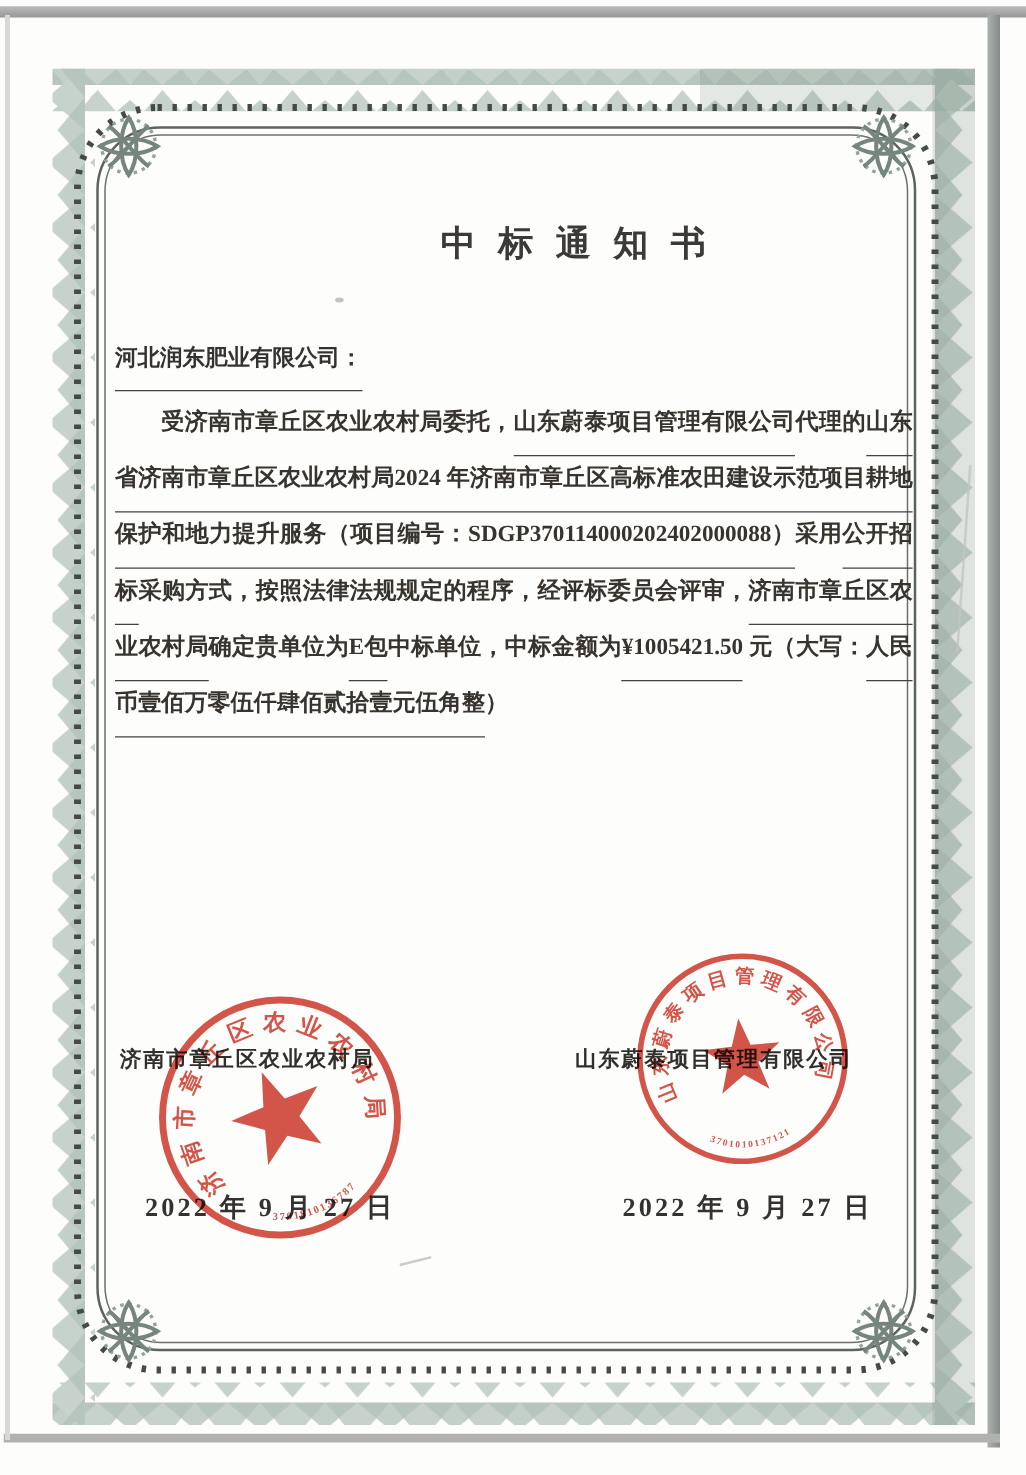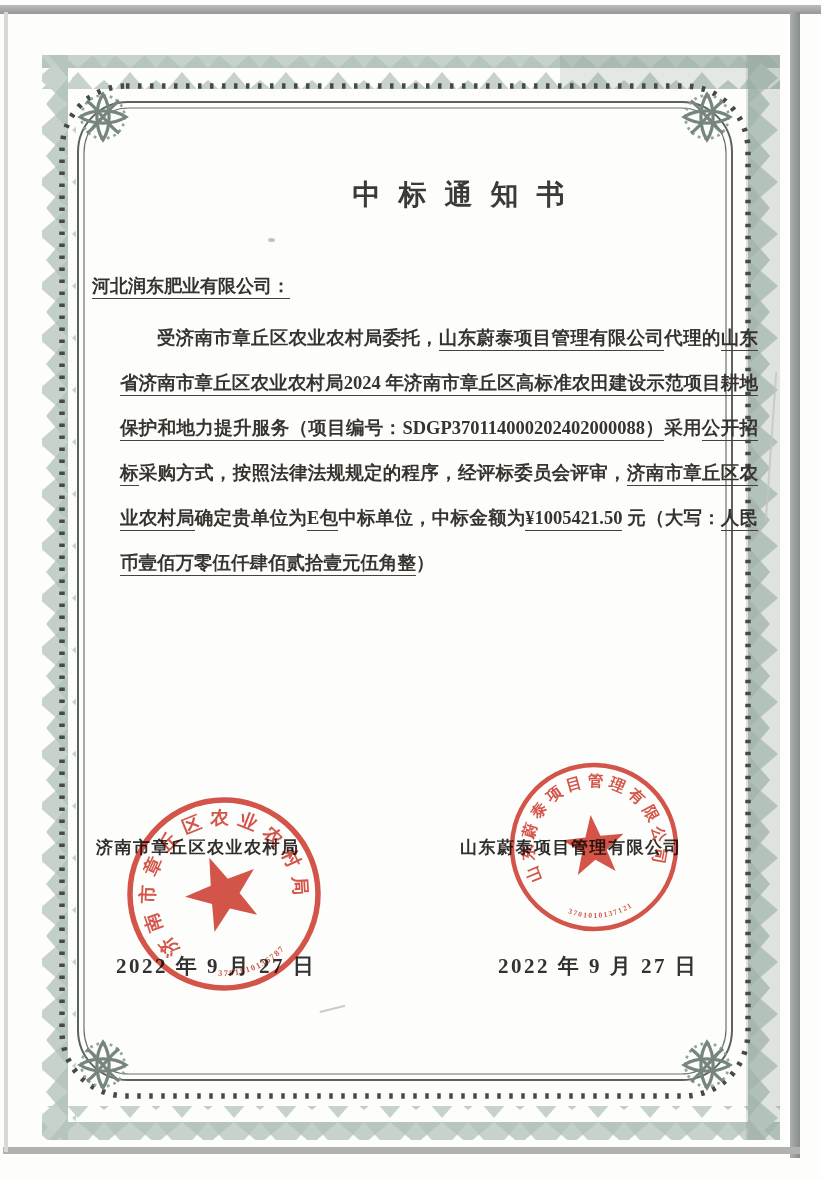--- a/index.html
+++ b/index.html
@@ -12,23 +12,23 @@
         background:linear-gradient(90deg,#aab0ae,#878c8a);}
   .scan-edge-bottom{position:absolute;left:3px;top:1147px;width:797px;height:7px;background:#b1b1af;}
   .scan-edge-left{position:absolute;left:4px;top:12px;width:4px;height:1140px;background:#d8d8d6;}
   
   .border-svg{position:absolute;left:0;top:0;}
   
   .title{position:absolute;left:0;top:176px;width:100%;text-align:center;
          font-size:28px;font-weight:700;letter-spacing:18px;text-indent:18px;color:#3b3a36;margin-left:48px;}
   .addressee{position:absolute;left:92px;top:274px;font-size:18px;font-weight:700;color:#343230;}
   .body-text{position:absolute;left:92px;top:316px;width:638px;font-size:18.5px;line-height:45px;
-         font-weight:700;color:#37342f;text-align:justify;margin-left:28px;}
+         font-weight:700;color:#37342f;text-align:justify;}
   .body-text p{margin:0;text-indent:2em;}
-  .u{border-bottom:1.6px solid #45423d;padding-bottom:2px;}
+  .u{border-bottom:1.6px solid #45423d;padding-bottom:16px;}
   .org{position:absolute;font-size:17px;font-weight:700;color:#312f2c;letter-spacing:1.5px;z-index:2;}
   .org-left{left:96px;top:836px;}
   .org-right{left:460px;top:836px;}
   .date{position:absolute;font-size:21px;font-weight:700;color:#343230;letter-spacing:2.5px;z-index:2;}
   .date-left{left:116px;top:952px;}
   .date-right{left:498px;top:952px;}
   .seal{position:absolute;mix-blend-mode:multiply;opacity:.85;z-index:3;}
   .seal-left{left:116px;top:786px;width:216px;height:216px;transform:rotate(-22deg);}
   .seal-right{left:499px;top:752px;width:190px;height:190px;transform:rotate(-6deg);}
   

